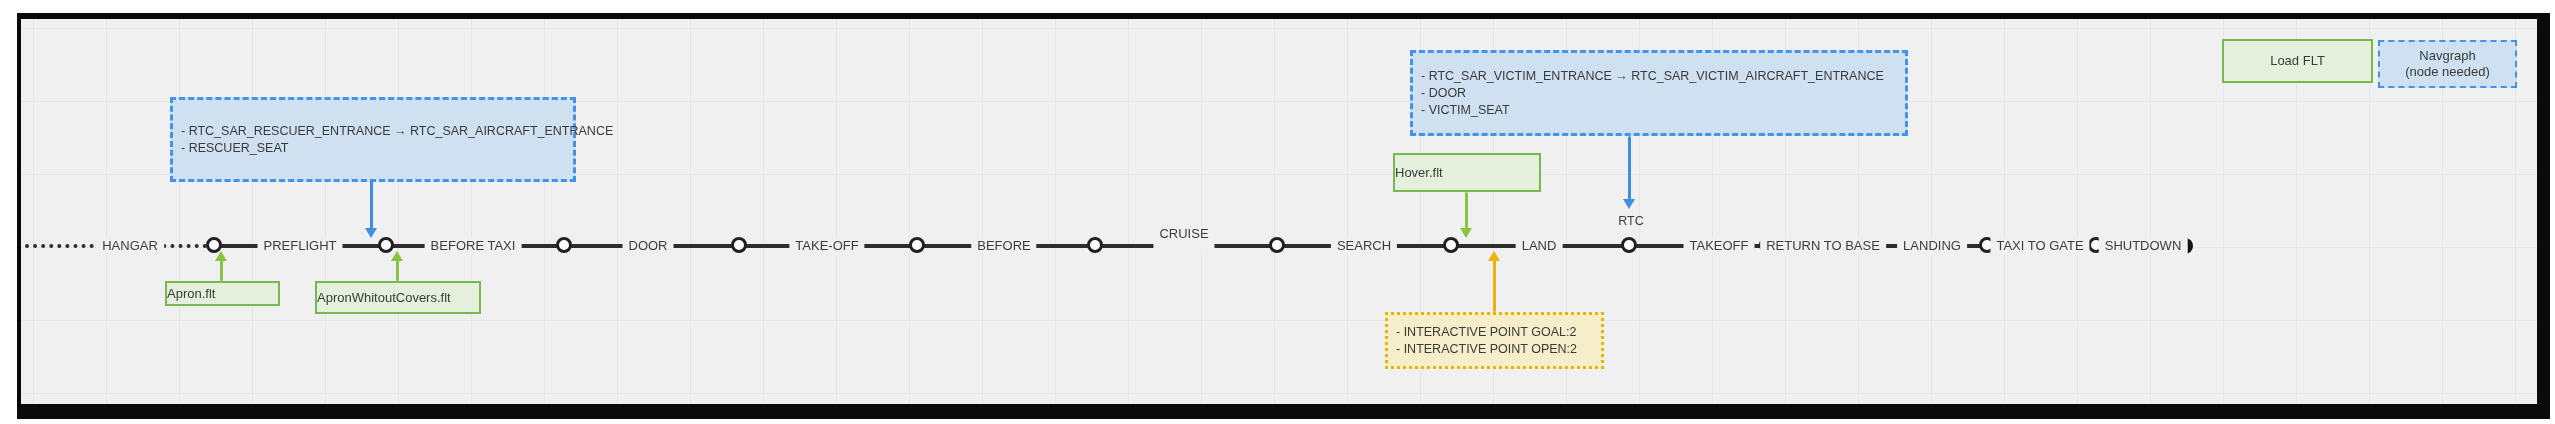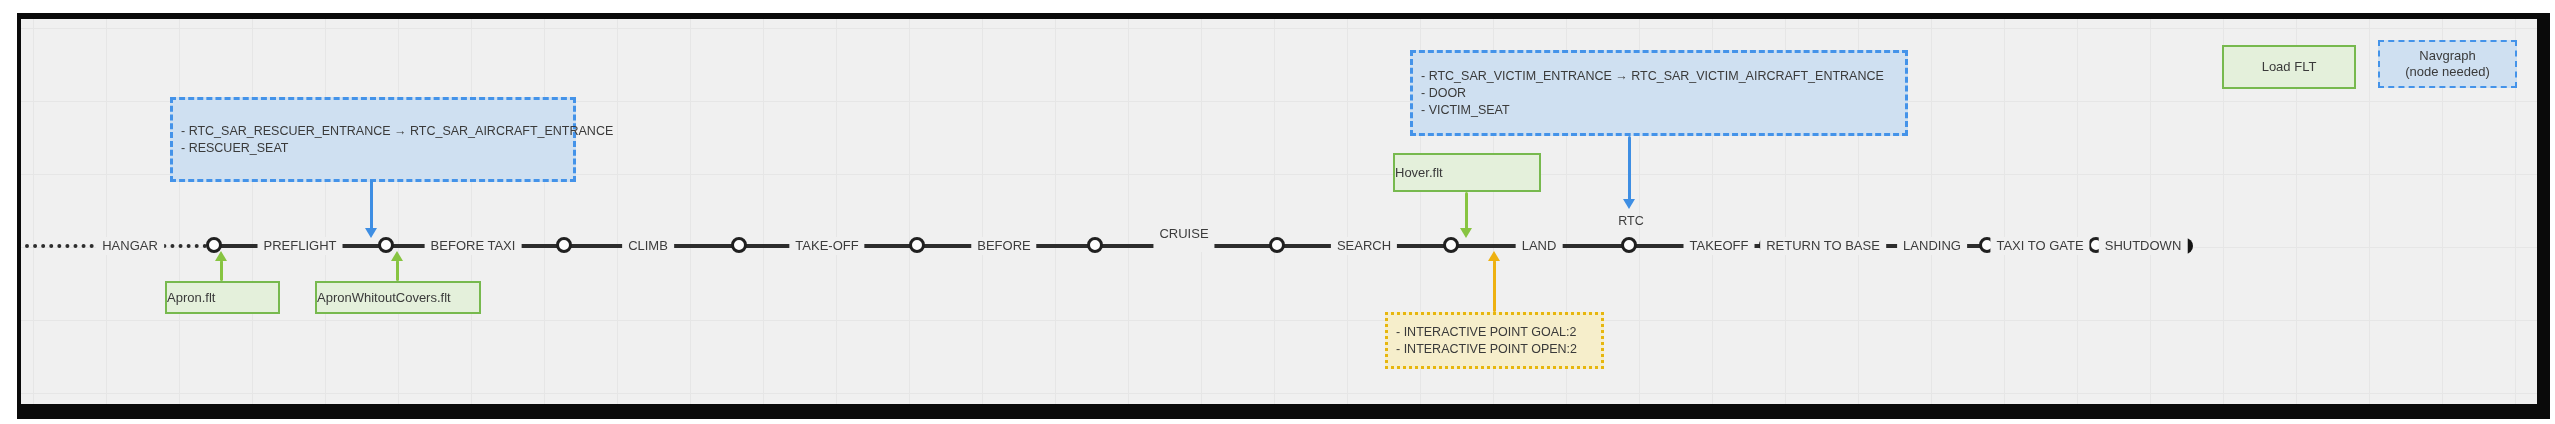--- a/index.html
+++ b/index.html
@@ -60,21 +60,21 @@
   <div class="node" style="left:1621px"></div>
   <div class="node" style="left:1759px"></div>
   <div class="node" style="left:1868px"></div>
   <div class="node" style="left:1979px"></div>
   <div class="node" style="left:2088px"></div>
   <div class="end-dot" style="left:2177px"></div>
 
   <div class="phase" style="left:130px">HANGAR</div>
   <div class="phase" style="left:300px">PREFLIGHT</div>
   <div class="phase" style="left:473px">BEFORE TAXI</div>
-  <div class="phase" style="left:648px">CLIMB</div>
+  <div class="phase" style="left:648px">DOOR</div>
   <div class="phase" style="left:827px">TAKE-OFF</div>
   <div class="phase" style="left:1004px">BEFORE</div>
   <div class="phase raised" style="left:1184px">CRUISE</div>
   <div class="phase" style="left:1364px">SEARCH</div>
   <div class="phase" style="left:1539px">LAND</div>
   <div class="phase" style="left:1719px">TAKEOFF</div>
   <div class="phase" style="left:1823px">RETURN TO BASE</div>
   <div class="phase" style="left:1932px">LANDING</div>
   <div class="phase" style="left:2040px">TAXI TO GATE</div>
   <div class="phase" style="left:2143px">SHUTDOWN</div>
@@ -83,21 +83,21 @@
   <div class="box box-blue" style="left:170px;top:97px;width:406px;height:85px">
     <div class="ln">- RTC_SAR_RESCUER_ENTRANCE → RTC_SAR_AIRCRAFT_ENTRANCE</div>
     <div class="ln">- RESCUER_SEAT</div>
   </div>
   <div class="box box-blue" style="left:1410px;top:50px;width:498px;height:86px">
     <div class="ln">- RTC_SAR_VICTIM_ENTRANCE → RTC_SAR_VICTIM_AIRCRAFT_ENTRANCE</div>
     <div class="ln">- DOOR</div>
     <div class="ln">- VICTIM_SEAT</div>
   </div>
 
-  <div class="box box-green" style="left:165px;top:281px;width:115px;height:33px">
+  <div class="box box-green" style="left:165px;top:281px;width:115px;height:25px">
     <div class="ln">Apron.flt</div>
   </div>
   <div class="box box-green" style="left:315px;top:281px;width:166px;height:33px">
     <div class="ln">ApronWhitoutCovers.flt</div>
   </div>
   <div class="box box-green" style="left:1393px;top:153px;width:148px;height:39px">
     <div class="ln">Hover.flt</div>
   </div>
 
   <div class="box box-yellow" style="left:1385px;top:312px;width:219px;height:57px">
@@ -116,20 +116,20 @@
 
   <div class="head up h-green" style="left:215px;top:251px"></div>
   <div class="shaft c-green" style="left:220px;top:260px;height:21px"></div>
 
   <div class="head up h-green" style="left:391px;top:251px"></div>
   <div class="shaft c-green" style="left:396px;top:260px;height:21px"></div>
 
   <div class="head up h-yellow" style="left:1488px;top:251px"></div>
   <div class="shaft c-yellow" style="left:1493px;top:260px;height:52px"></div>
 
-  <div class="box box-green legend-item" style="left:2222px;top:45px;width:134px;height:44px">
+  <div class="box box-green legend-item" style="left:2222px;top:39px;width:151px;height:44px">
     <div class="ln">Load FLT</div>
   </div>
   <div class="box box-blue legend-item" style="left:2378px;top:40px;width:139px;height:48px;border-width:2.5px">
     <div class="ln">Navgraph</div>
     <div class="ln">(node needed)</div>
   </div>
 </div>
 
 </body></html>

